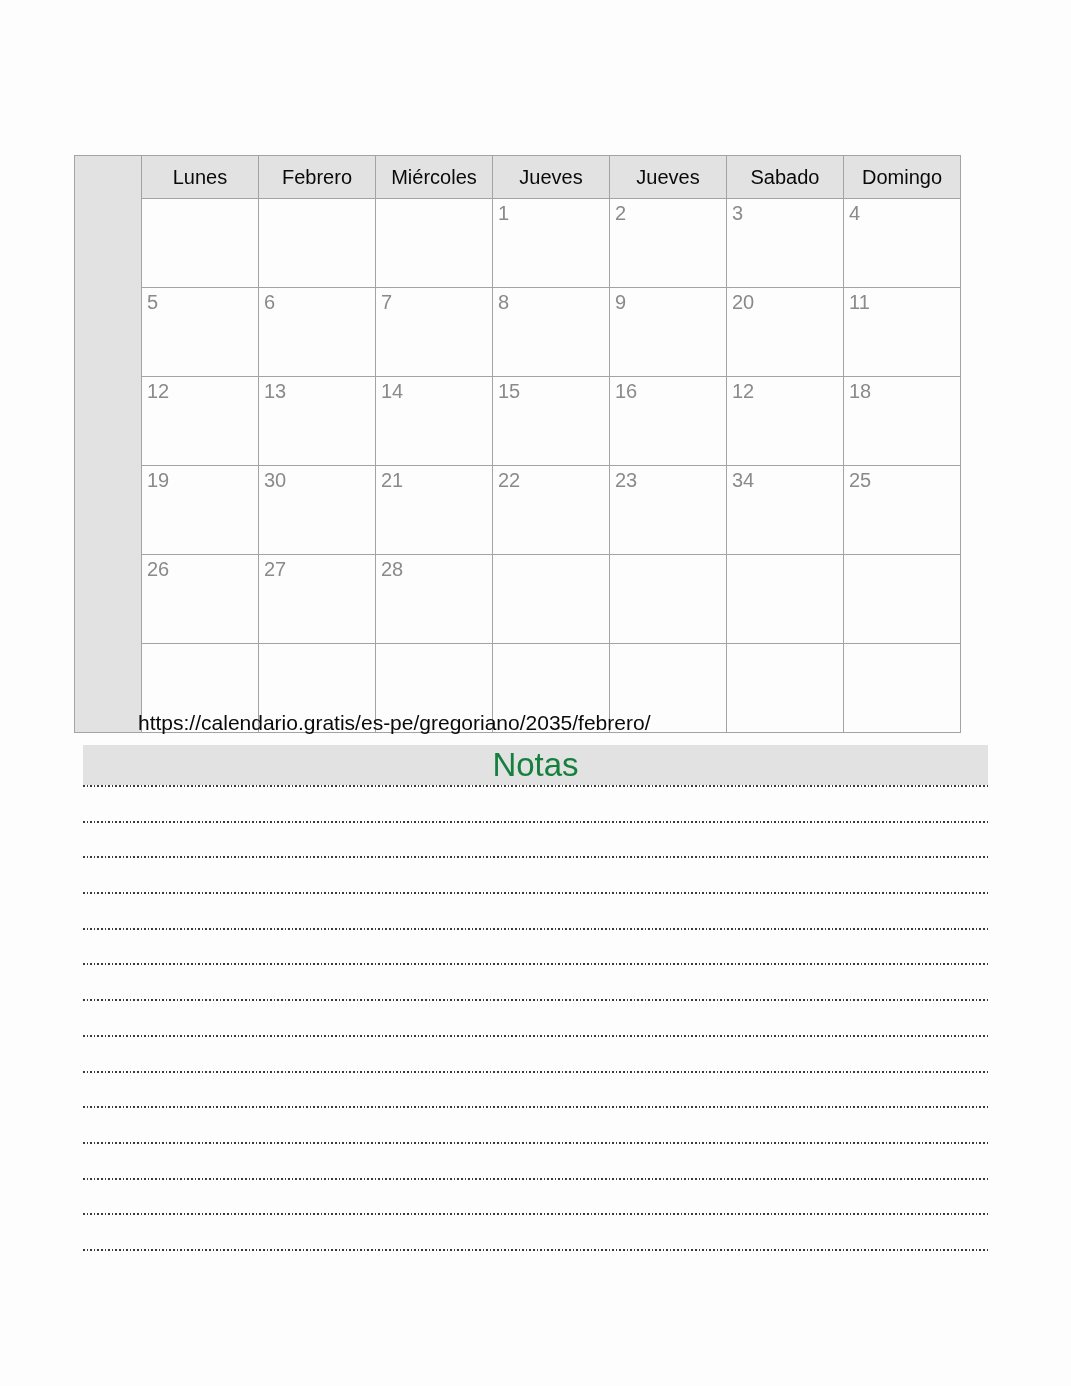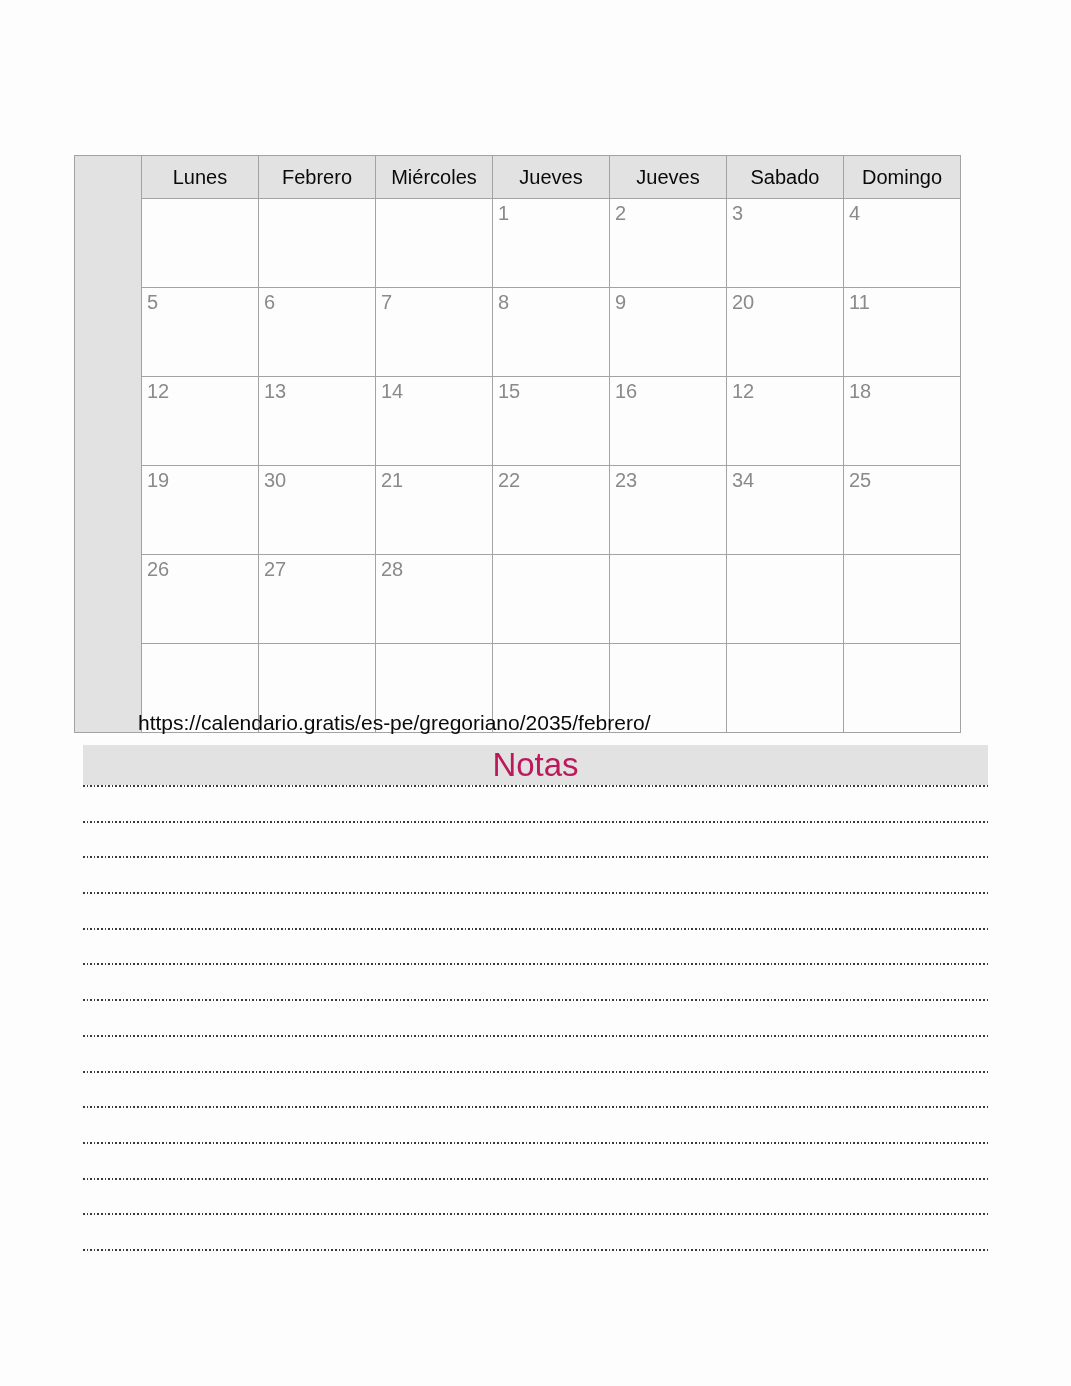--- a/index.html
+++ b/index.html
@@ -105,21 +105,21 @@
     position: absolute;
     left: 0;
     bottom: -2px;
     width: 100%;
     height: 2px;
     background-image: repeating-linear-gradient(90deg, #3a3a3a 0px, #3a3a3a 1.6px, transparent 1.6px, transparent 3.6px);
   }
   .notes-title {
     font-size: 33px;
     font-weight: 400;
-    color: #be185d;
+    color: #15803d;
   }
 
   .notes-lines {
     position: absolute;
     left: 83px;
     top: 787px;
     width: 905px;
   }
   .note-line {
     height: 35.7px;

